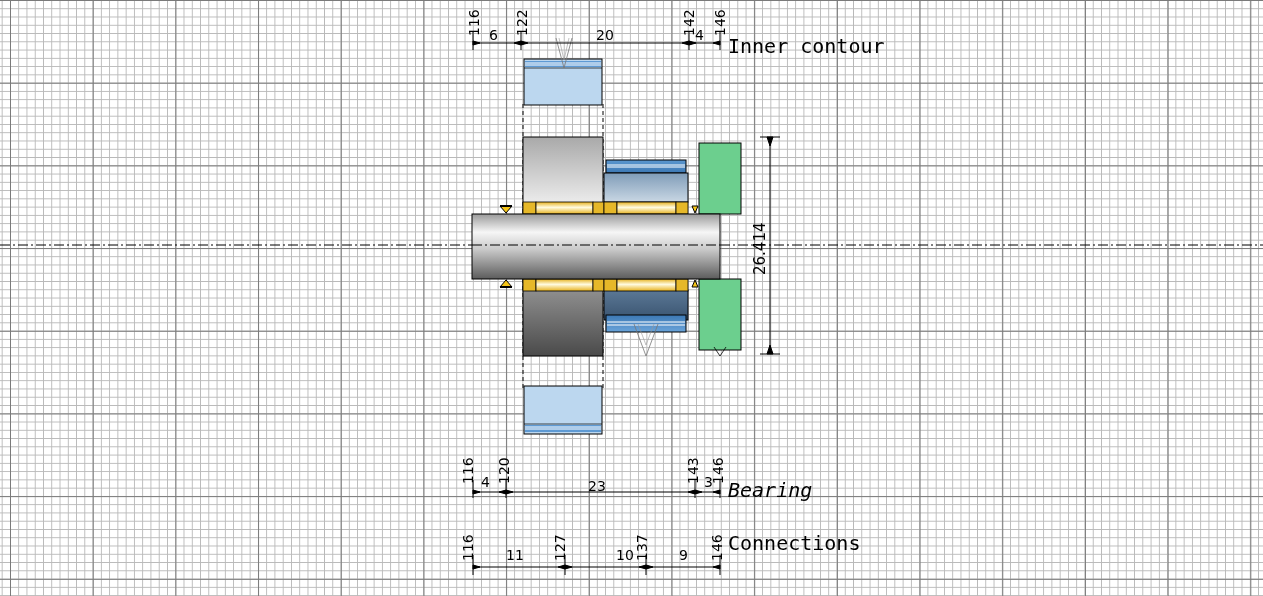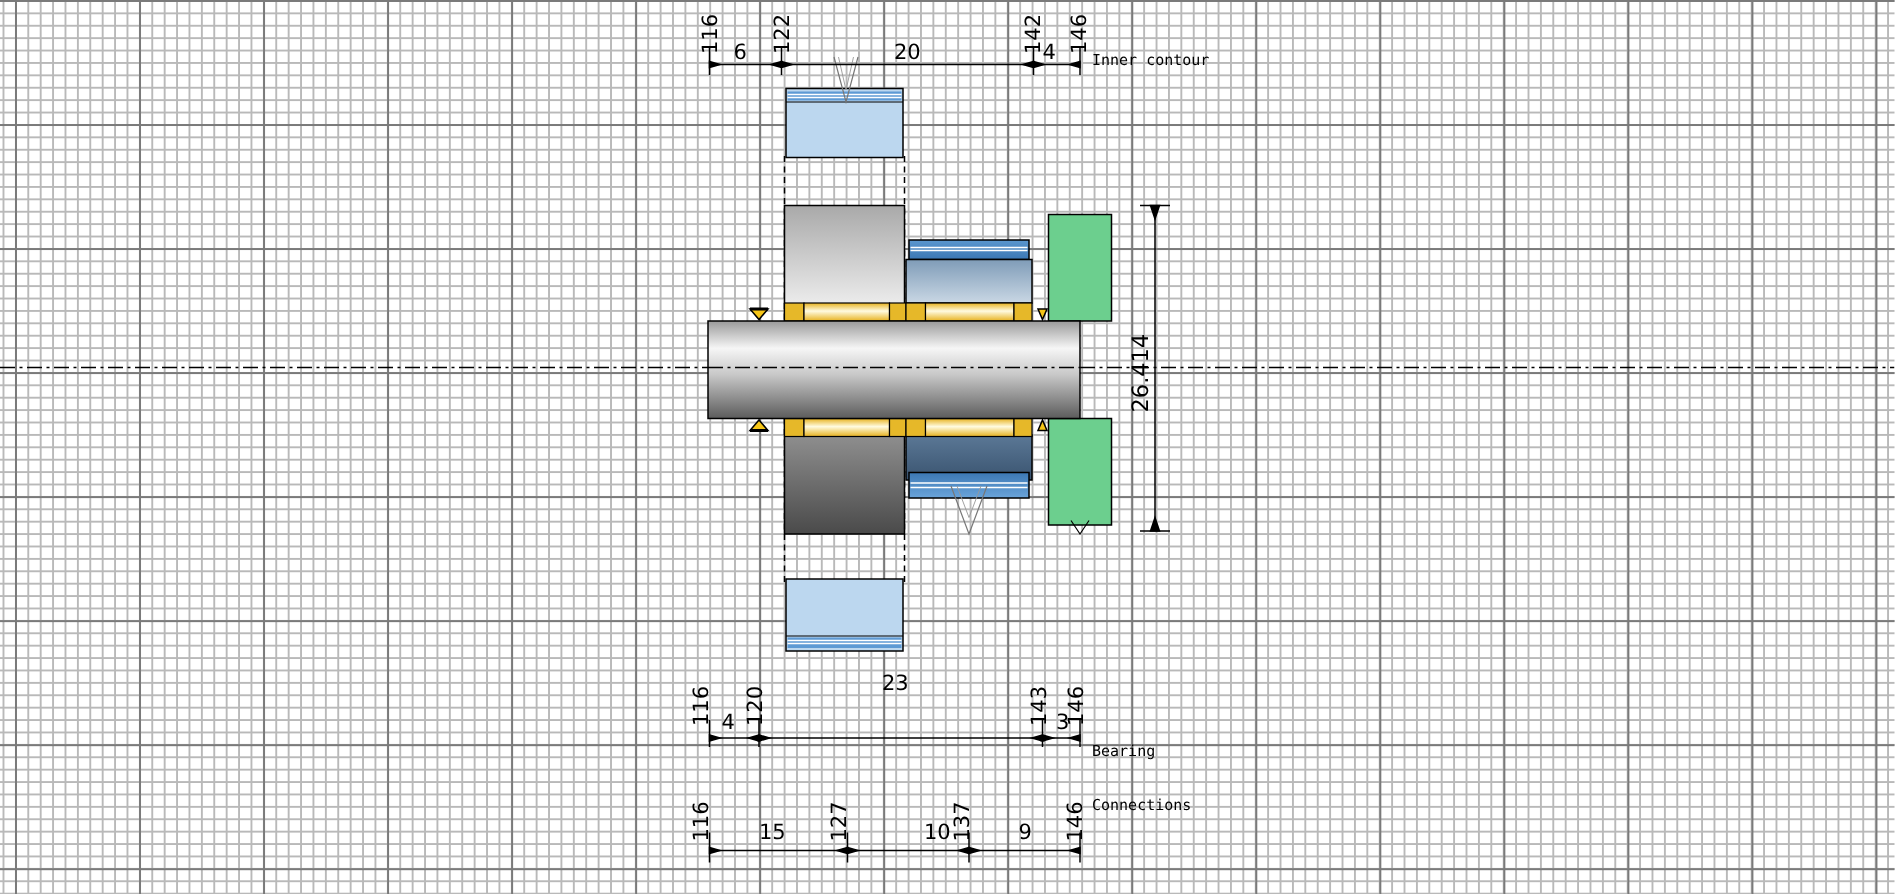--- a/index.html
+++ b/index.html
@@ -11,21 +11,21 @@
       linear-gradient(to bottom, #7a7a7a 1.4px, transparent 1.4px),
       linear-gradient(to right, #b9b9b9 1px, transparent 1px),
       linear-gradient(to bottom, #b9b9b9 1px, transparent 1px);
     background-size: 82.7px 82.7px, 82.7px 82.7px, 8.27px 8.27px, 8.27px 8.27px;
     background-position: 10px 0px, 0px 0px, 1.7px 0px, 0px 0px;
     font-family: "DejaVu Sans", sans-serif;
   }
   svg.canvas { position:absolute; left:0; top:0; }
   .lbl { position:absolute; font-size:14px; color:#000; font-family:"DejaVu Sans", sans-serif; white-space:nowrap; line-height:1; }
   .vlbl { position:absolute; font-size:14px; color:#000; white-space:nowrap; transform:rotate(-90deg); transform-origin:left top; line-height:1; font-family:"DejaVu Sans", sans-serif; }
-  .row-title { position:absolute; font-size:10px; color:#000; font-family:"DejaVu Sans Mono", monospace; letter-spacing:0px; white-space:nowrap; line-height:1; }
+  .row-title { position:absolute; font-size:20px; color:#000; font-family:"DejaVu Sans Mono", monospace; letter-spacing:0px; white-space:nowrap; line-height:1; }
 </style>
 </head>
 <body>
 
 <svg class="canvas" width="1263" height="596" viewBox="0 0 1263 596">
   <defs>
     <linearGradient id="shaftGrad" x1="0" y1="0" x2="0" y2="1">
       <stop offset="0" stop-color="#9a9a9a"></stop>
       <stop offset="0.28" stop-color="#f6f6f6"></stop>
       <stop offset="0.55" stop-color="#c8c8c8"></stop>
@@ -189,26 +189,26 @@
 <div class="lbl" style="left:489px;top:28px;">6</div>
 <div class="lbl" style="left:596px;top:28px;">20</div>
 <div class="lbl" style="left:695px;top:28px;">4</div>
 <div class="row-title" style="left:728px;top:36px;">Inner contour</div>
 
 <div class="vlbl" style="left:461px;top:484px;">116</div>
 <div class="vlbl" style="left:497px;top:484px;">120</div>
 <div class="vlbl" style="left:686px;top:484px;">143</div>
 <div class="vlbl" style="left:711px;top:484px;">146</div>
 <div class="lbl" style="left:481px;top:475px;">4</div>
-<div class="lbl" style="left:588px;top:449px;">23</div>
+<div class="lbl" style="left:588px;top:479px;">23</div>
 <div class="lbl" style="left:704px;top:475px;">3</div>
-<div class="row-title" style="left:728px;top:497px;">Bearing</div>
+<div class="row-title" style="left:728px;top:480px;font-style:italic;">Bearing</div>
 
 <div class="vlbl" style="left:461px;top:561px;">116</div>
 <div class="vlbl" style="left:553px;top:561px;">127</div>
 <div class="vlbl" style="left:635px;top:561px;">137</div>
 <div class="vlbl" style="left:710px;top:561px;">146</div>
-<div class="lbl" style="left:506px;top:548px;">15</div>
+<div class="lbl" style="left:506px;top:548px;">11</div>
 <div class="lbl" style="left:616px;top:548px;">10</div>
 <div class="lbl" style="left:679px;top:548px;">9</div>
 <div class="row-title" style="left:728px;top:533px;">Connections</div>
 
 <div class="vlbl" style="left:753px;top:275px;font-size:15px;">26.414</div>
 
 </body></html>

